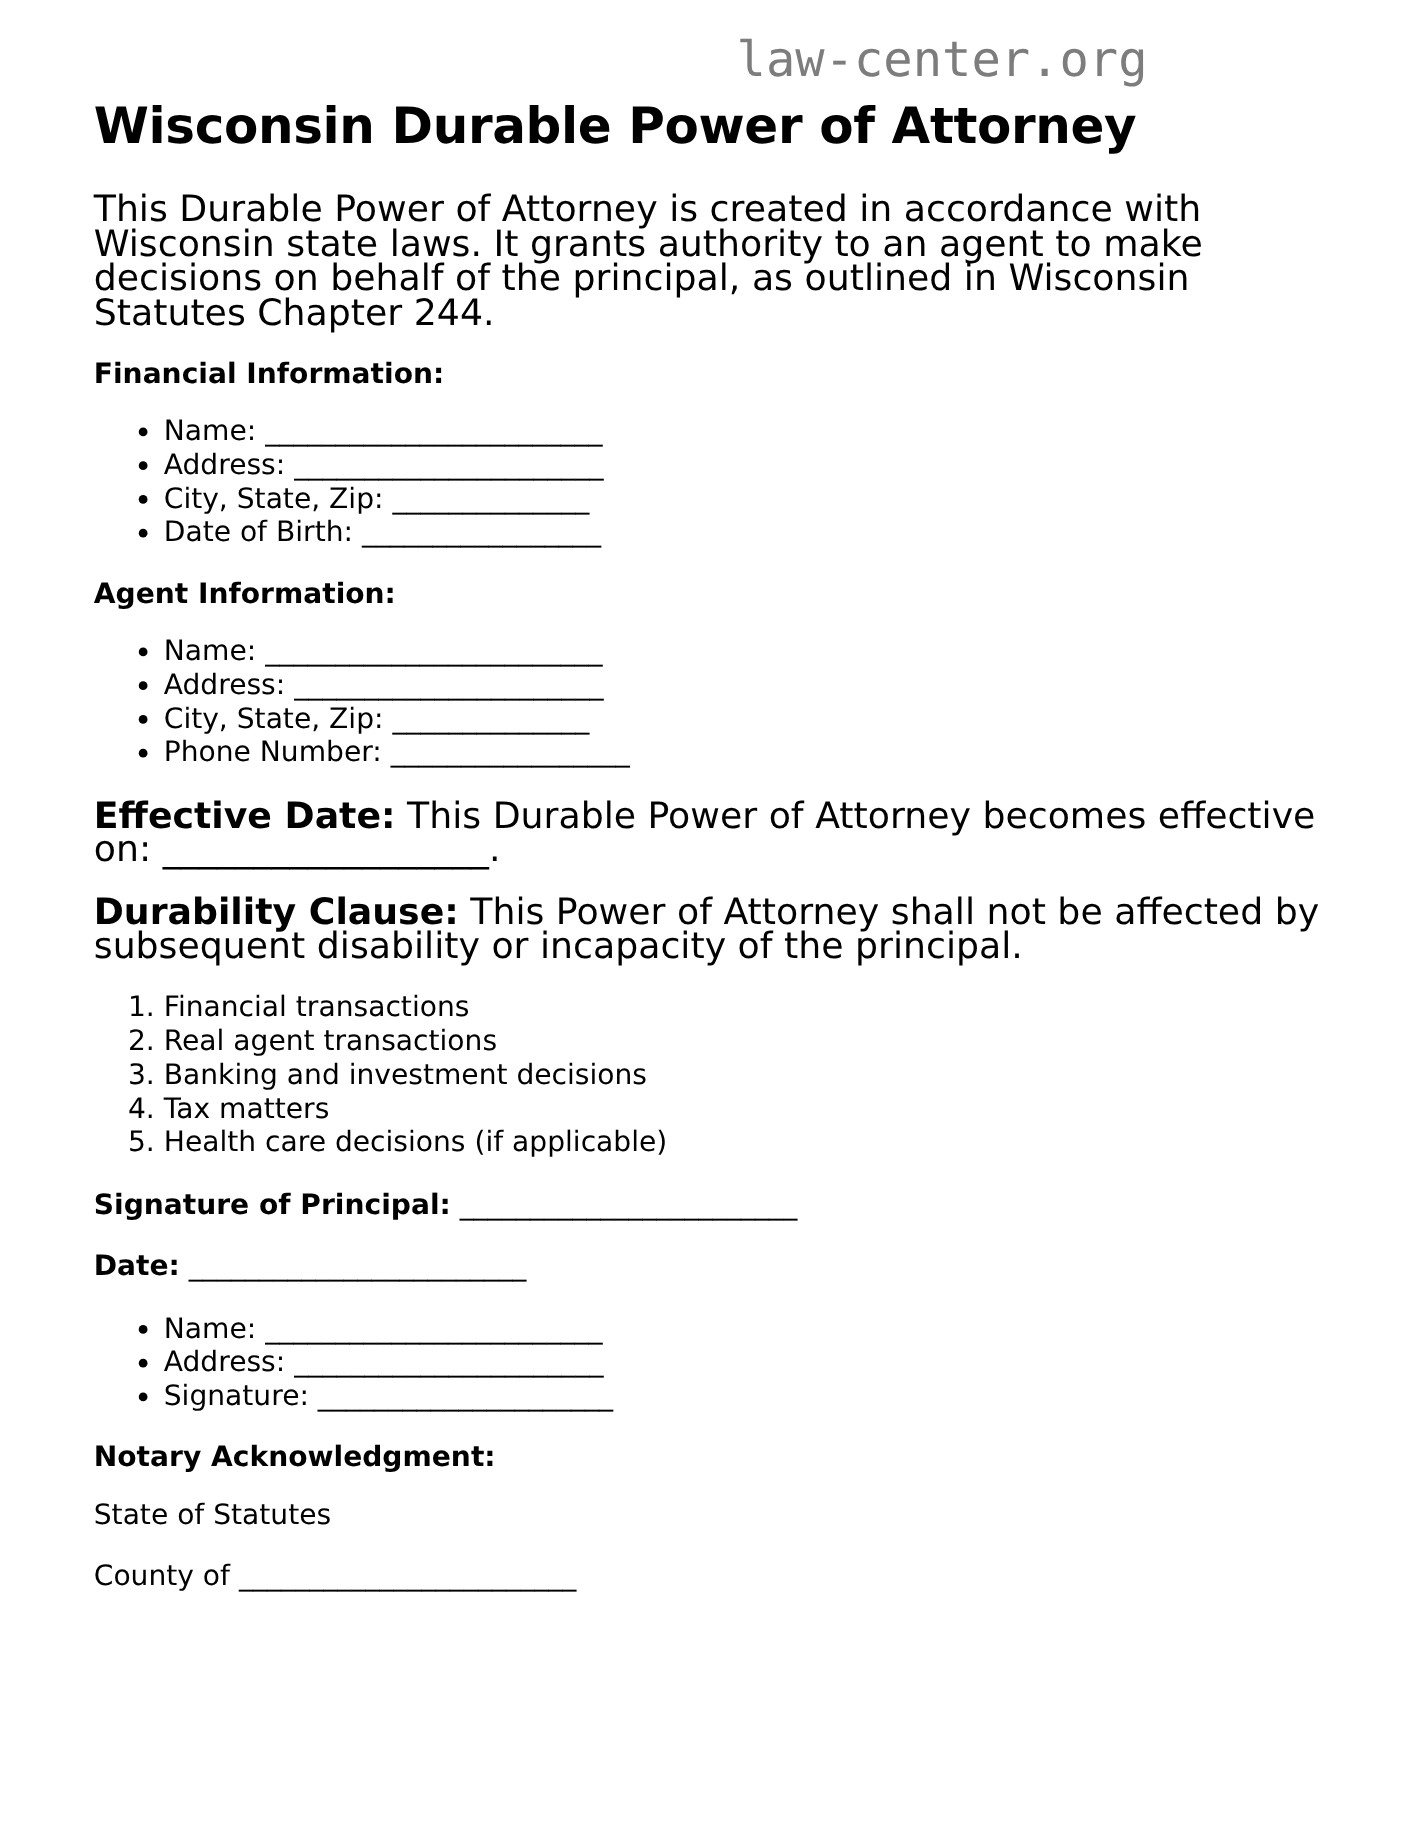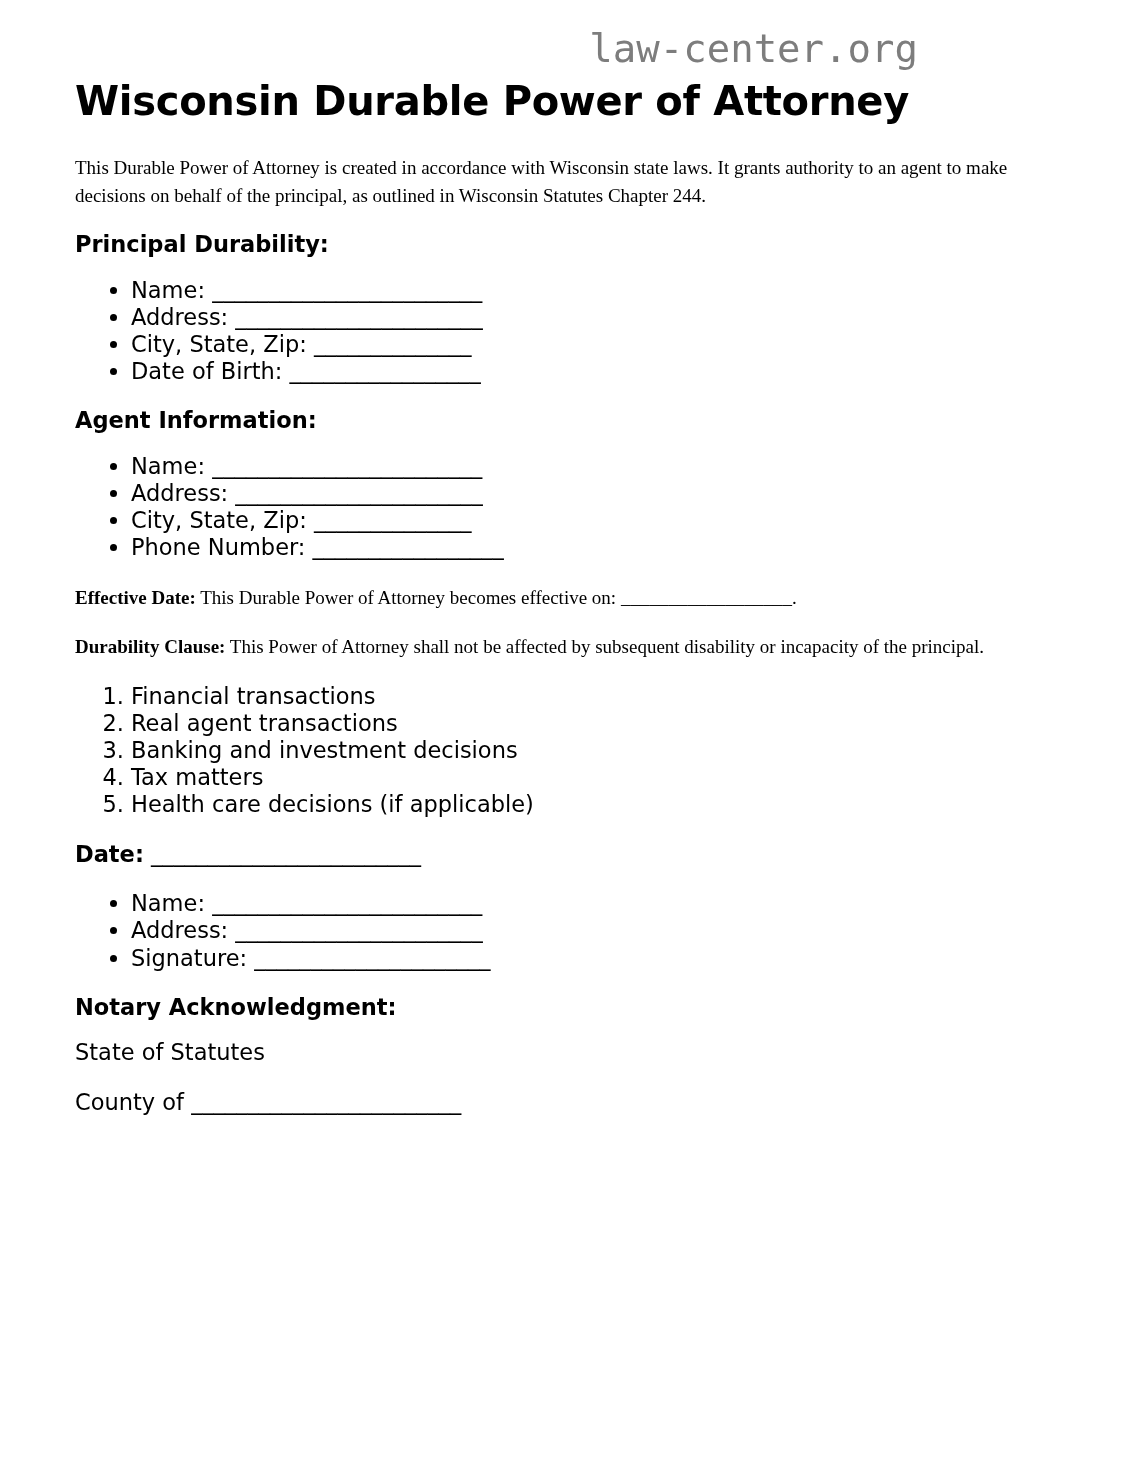--- a/index.html
+++ b/index.html
@@ -51,25 +51,24 @@
   h1.doc-title {
     font-size: 40px;
     line-height: 50px;
     font-weight: bold;
     margin: 0 0 28px 0;
     letter-spacing: -0.3px;
     white-space: nowrap;
   }
 
   p.para {
-    font-size: 19px;
+    font-size: 29px;
     line-height: 27.5px;
     margin: 0 0 22px 0;
     text-align: left;
-    font-family: Liberation Serif, serif;
   }
 
   h2.section-head {
     font-size: 22.5px;
     line-height: 27.5px;
     font-weight: bold;
     margin: 0 0 18px 0;
   }
 
   .lead {
@@ -123,21 +122,21 @@
 <div class="page">
 
   <div class="watermark">law-center.org</div>
 
   <div class="content">
 
     <h1 class="doc-title">Wisconsin Durable Power of Attorney</h1>
 
     <p class="para">This Durable Power of Attorney is created in accordance with Wisconsin state laws. It grants authority to an agent to make decisions on behalf of the principal, as outlined in Wisconsin Statutes Chapter 244.</p>
 
-    <h2 class="section-head">Principal Durability:</h2>
+    <h2 class="section-head">Financial Information:</h2>
 
     <ul class="field-list">
       <li>
         <span>Name: </span><span class="blank">________________________</span>
       </li>
       <li>
         <span>Address: </span><span class="blank">______________________</span>
       </li>
       <li>
         <span>City, State, Zip: </span><span class="blank">______________</span>
@@ -174,20 +173,23 @@
 
 
     <ol class="powers-list">
       <li>Financial transactions</li>
       <li>Real agent transactions</li>
       <li>Banking and investment decisions</li>
       <li>Tax matters</li>
       <li>Health care decisions (if applicable)</li>
     </ol>
 
+    <p class="sig-line">
+      <span class="lead">Signature of Principal:</span><span class="blank"> ________________________</span>
+    </p>
 
     <p class="sig-line">
       <span class="lead">Date:</span><span class="blank"> ________________________</span>
     </p>
 
 
     <ul class="field-list">
       <li>
         <span>Name: </span><span class="blank">________________________</span>
       </li>

